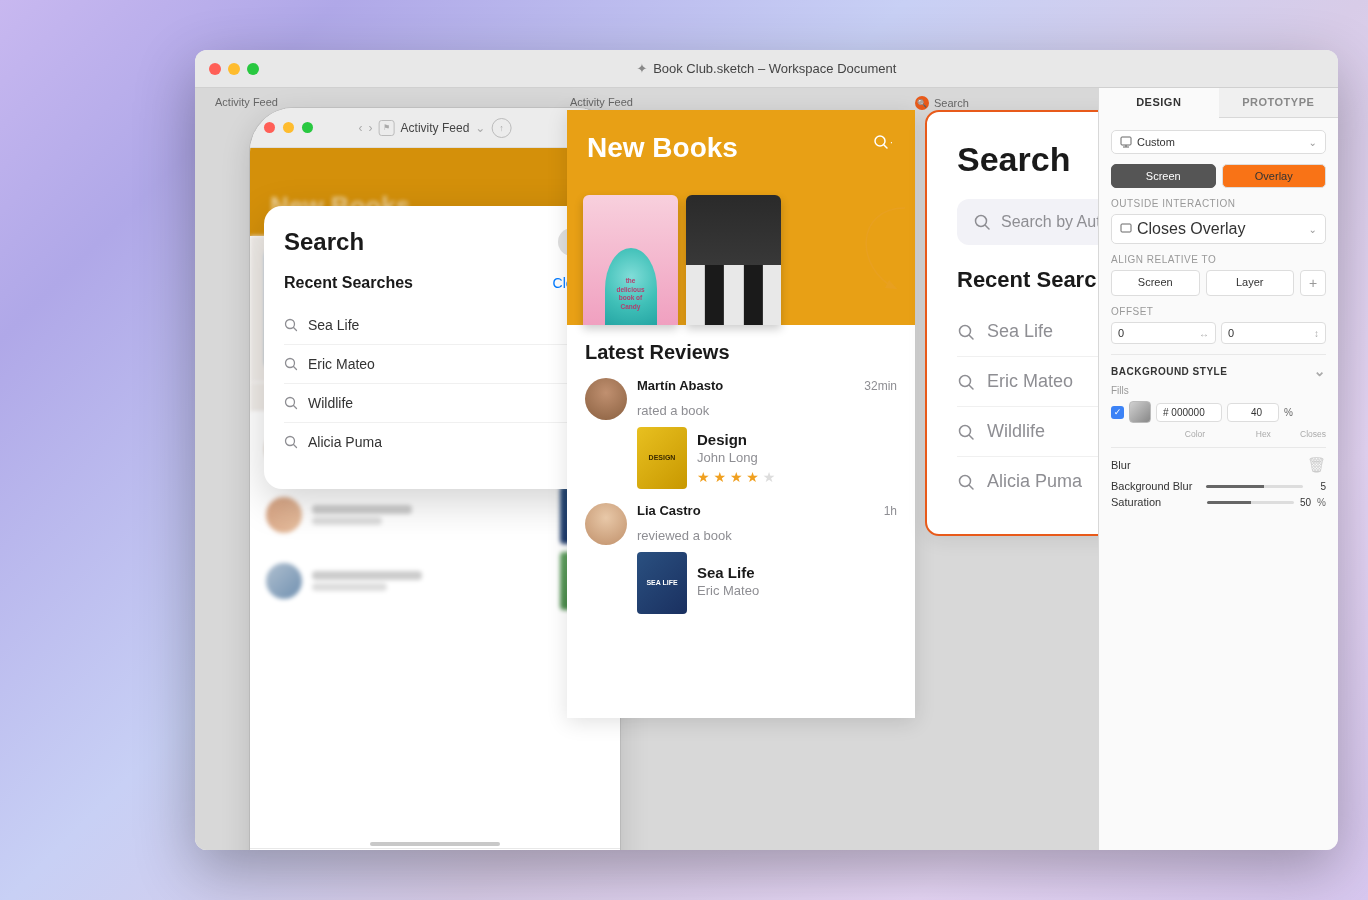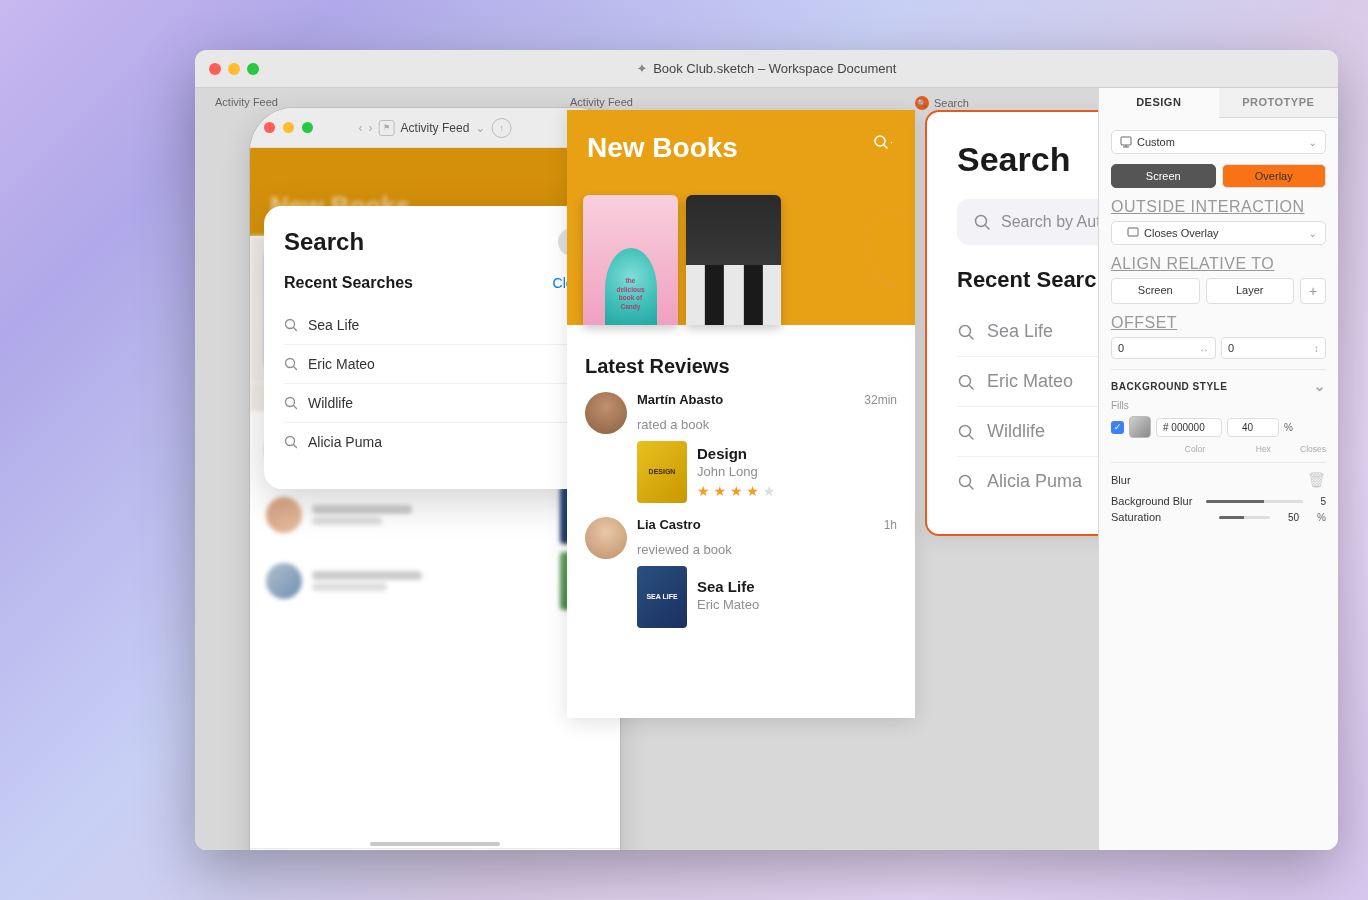--- a/index.html
+++ b/index.html
@@ -97,26 +97,25 @@
       padding: 12px;
       overflow-y: auto;
       flex: 1;
     }
 
     .panel-row {
       margin-bottom: 10px;
     }
 
     .panel-label {
-      font-size: 16px;
+      font-size: 10px;
       color: #999;
       text-transform: uppercase;
       letter-spacing: 0.5px;
       margin-bottom: 5px;
-      text-decoration: underline;
     }
 
     .panel-select {
       width: 100%;
       background: white;
       border: 1px solid #ddd;
       border-radius: 5px;
       padding: 5px 8px;
       font-size: 12px;
       color: #333;
@@ -384,21 +383,21 @@
                     <div style="flex:1;background:#1a1a1a;border-right:1px solid #333;"></div>
                     <div style="flex:1;background:#e8e8e8;border-right:1px solid #ccc;"></div>
                     <div style="flex:1;background:#1a1a1a;border-right:1px solid #333;"></div>
                     <div style="flex:1;background:#e8e8e8;"></div>
                   </div>
                 </div>
               </div>
             </div>
           </div>
 
-          <div style="background:white;padding:30px 18px;">
+          <div style="background:white;padding:16px 18px;">
             <h2 style="font-size:20px;font-weight:700;color:#1a1a1a;margin-bottom:14px;">Latest Reviews</h2>
 
             <div style="display:flex;align-items:flex-start;gap:10px;margin-bottom:14px;">
               <div style="width:42px;height:42px;border-radius:50%;background:linear-gradient(135deg,#7a5a40,#b87850);flex-shrink:0;overflow:hidden;">
                 <div style="width:100%;height:100%;background:radial-gradient(circle at 50% 35%,#c09070 0%,#8a6040 100%);"></div>
               </div>
               <div style="flex:1;">
                 <div style="display:flex;justify-content:space-between;align-items:center;margin-bottom:8px;">
                   <span style="font-size:13px;font-weight:600;color:#1a1a1a;">Martín Abasto</span>
                   <span style="font-size:12px;color:#8e8e93;">32min</span>
@@ -532,21 +531,21 @@
         </div>
 
         <div class="screen-overlay-btns">
           <div class="screen-overlay-btn active">Screen</div>
           <div class="screen-overlay-btn">Overlay</div>
         </div>
 
         <div class="panel-row">
           <div class="panel-label">Outside Interaction</div>
           <div class="panel-select">
-            <span style="display:flex;align-items:center;gap:5px;font-size:11px;color:#333;margin-left:7px;">
+            <span style="display:flex;align-items:center;gap:5px;font-size:16px;color:#333;">
               <svg width="12" height="12" viewBox="0 0 12 12" fill="none">
                   <rect x="1" y="1" width="10" height="8" rx="1" stroke="#666" stroke-width="1"></rect>
                 </svg>
               <span>Closes Overlay</span>
             </span>
             <span style="font-size:10px;color:#999;">⌄</span>
           </div>
         </div>
 
         <div class="panel-row">
@@ -578,21 +577,21 @@
           <span style="font-size:14px;color:#aaa;">⌄</span>
         </div>
 
         <div class="fills-label">Fills</div>
         <div class="fill-row">
           <div class="fill-checkbox"></div>
           <div style="width:22px;height:22px;border-radius:4px;background:linear-gradient(135deg,#d0d0d0 0%,#888 100%);border:1px solid #bbb;flex-shrink:0;"></div>
           <div style="background:white;border:1px solid #ddd;border-radius:4px;padding:3px 6px;font-size:10px;color:#333;width:66px;">
             # <span>000000</span>
           </div>
-          <div style="background:white;border:1px solid #ddd;border-radius:4px;padding:3px 14px;font-size:10px;color:#333;width:52px;">
+          <div style="background:white;border:1px solid #ddd;border-radius:4px;padding:3px 23px;font-size:10px;color:#333;width:52px;">
             <span>40</span>
           </div>
           <span style="font-size:10px;color:#666;">%</span>
         </div>
         <div style="display:flex;gap:5px;margin-bottom:4px;">
           <div style="width:22px;"></div>
           <div style="width:22px;"></div>
           <div style="font-size:8.5px;color:#aaa;width:66px;text-align:center;">Color</div>
           <div style="font-size:8.5px;color:#aaa;width:66px;text-align:center;">Hex</div>
           <div style="font-size:8.5px;color:#aaa;">Closes</div>
@@ -603,21 +602,21 @@
           <span style="font-size:11px;color:#333;">Blur</span>
           <span style="font-size:15px;color:#ccc;cursor:pointer;">🗑</span>
         </div>
 
         <div style="display:flex;align-items:center;gap:5px;margin-bottom:4px;">
           <span style="font-size:11px;color:#333;min-width:90px;">Background Blur</span>
           <div style="flex:1;height:3px;background:linear-gradient(to right,#666 60%,#ddd 60%);border-radius:2px;"></div>
           <span style="font-size:10px;color:#333;width:18px;text-align:right;">5</span>
         </div>
 
-        <div style="display:flex;align-items:center;gap:18px;margin-bottom:10px;">
+        <div style="display:flex;align-items:center;gap:6px;margin-bottom:10px;">
           <span style="font-size:11px;color:#333;min-width:90px;">Saturation</span>
           <div style="flex:1;height:3px;background:linear-gradient(to right,#666 50%,#ddd 50%);border-radius:2px;"></div>
           <span style="font-size:10px;color:#333;">50</span>
           <span style="font-size:10px;color:#666;">%</span>
         </div>
 
 
       </div>
     </div>
 

